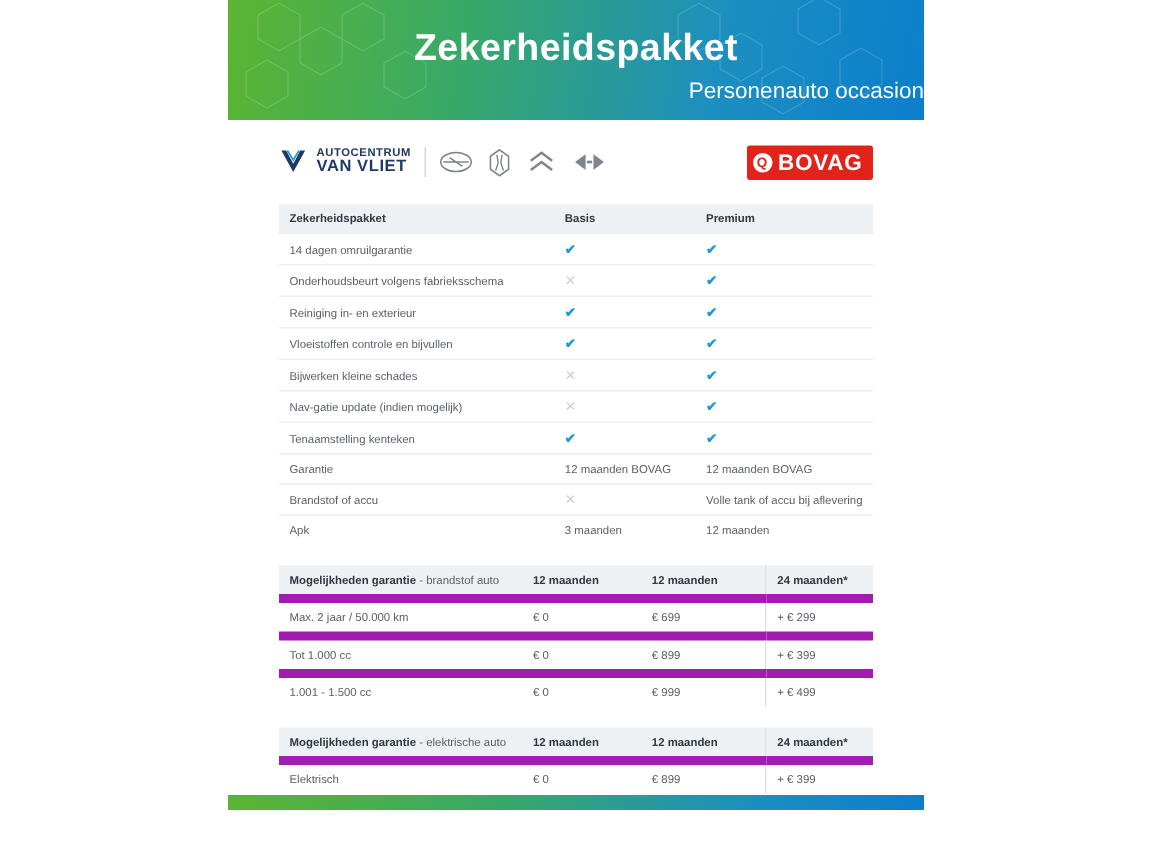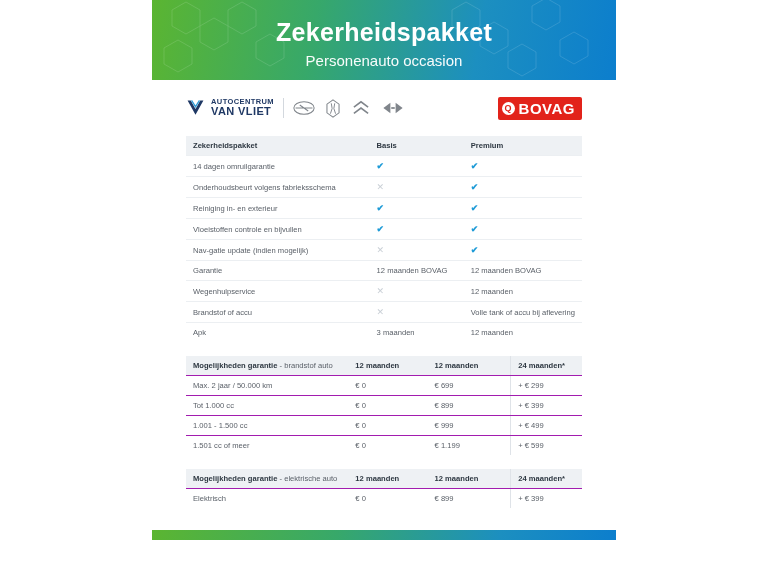--- a/index.html
+++ b/index.html
@@ -30,21 +30,21 @@
     position: relative;
     text-align: center;
     color: #ffffff;
     font-size: 25px;
     font-weight: bold;
     letter-spacing: 0.3px;
     margin-top: 18px;
   }
   .banner-sub {
     position: relative;
-    text-align: center;
+    text-align: right;
     color: #ffffff;
     font-size: 15px;
     font-weight: normal;
     margin-top: 5px;
     opacity: 0.97;
   }
   
   .rail-left, .rail-right {
     position: absolute; top: 0; height: 576px; width: 152px;
     background: #ffffff;
@@ -136,21 +136,21 @@
   .check { color: #1e9bd7; font-size: 9px; font-weight: bold; }
   .cross { color: #c9cfd6; font-size: 9px; }
 
   .tbl1 { margin-top: 6px; }
   .tbl2, .tbl3 { margin-top: 14px; }
 
   .t2 .c1 { width: 41%; }
   .t2 .c2 { width: 20%; }
   .t2 .c3 { width: 21%; }
   .t2 .c4 { width: 18%; }
-  .t2 td { border-bottom: 1px solid #a21caf; }
+  .t2 td { border-bottom: 6px solid #a21caf; }
   .t2 .t-head td:nth-child(4),
   .t2 tbody td:nth-child(4) { border-left: 1px solid #dfe3e8; }
   .hdr-label .light { font-weight: normal; color: #5a6068; }
 </style>
 </head>
 <body>
 
 <div class="page">
 
   <div class="rail-left"></div>
@@ -236,33 +236,38 @@
           <td>Reiniging in- en exterieur</td>
           <td><span class="check">✔</span></td>
           <td><span class="check">✔</span></td>
         </tr>
         <tr>
           <td>Vloeistoffen controle en bijvullen</td>
           <td><span class="check">✔</span></td>
           <td><span class="check">✔</span></td>
         </tr>
         <tr>
+          <td>Bijwerken kleine schades</td>
+          <td><span class="cross">✕</span></td>
+          <td><span class="check">✔</span></td>
+        </tr>
+        <tr>
           <td>Nav-gatie update (indien mogelijk)</td>
           <td><span class="cross">✕</span></td>
+          <td><span class="check">✔</span></td>
+        </tr>
+        <tr>
+          <td>Tenaamstelling kenteken</td>
+          <td><span class="check">✔</span></td>
           <td><span class="check">✔</span></td>
         </tr>
         <tr>
           <td>Garantie</td>
           <td>12 maanden BOVAG</td>
           <td>12 maanden BOVAG</td>
-        </tr>
-        <tr>
-          <td>Wegenhulpservice</td>
-          <td><span class="cross">✕</span></td>
-          <td>12 maanden</td>
         </tr>
         <tr>
           <td>Brandstof of accu</td>
           <td><span class="cross">✕</span></td>
           <td>Volle tank of accu bij aflevering</td>
         </tr>
         <tr>
           <td>Apk</td>
           <td>3 maanden</td>
           <td>12 maanden</td>
@@ -289,26 +294,20 @@
           <td>€ 0</td>
           <td>€ 899</td>
           <td>+ € 399</td>
         </tr>
         <tr>
           <td>1.001 - 1.500 cc</td>
           <td>€ 0</td>
           <td>€ 999</td>
           <td>+ € 499</td>
         </tr>
-        <tr>
-          <td>1.501 cc of meer</td>
-          <td>€ 0</td>
-          <td>€ 1.199</td>
-          <td>+ € 599</td>
-        </tr>
       </tbody>
     </table>
 
     <table class="tbl3 t2">
       <tbody>
         <tr class="t-head">
           <td class="c1 hdr-label"><span>Mogelijkheden garantie</span><span class="light"> - elektrische auto</span></td>
           <td class="c2">12 maanden</td>
           <td class="c3">12 maanden</td>
           <td class="c4">24 maanden*</td>

